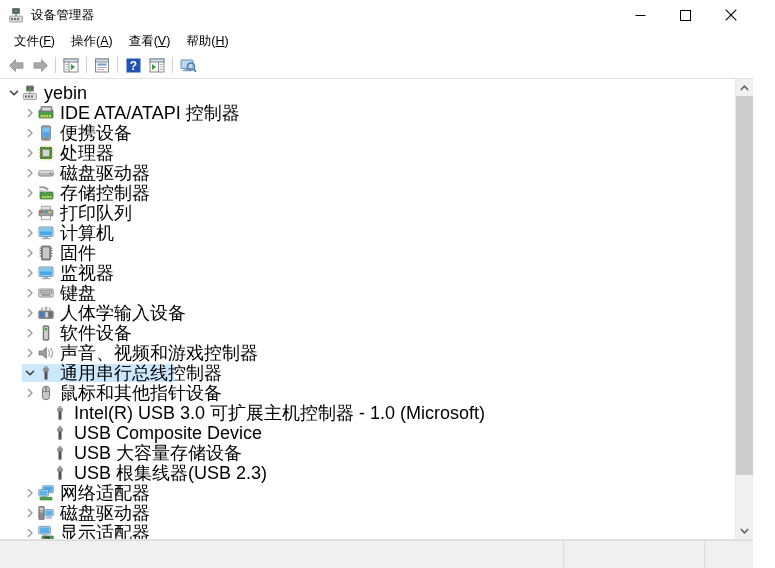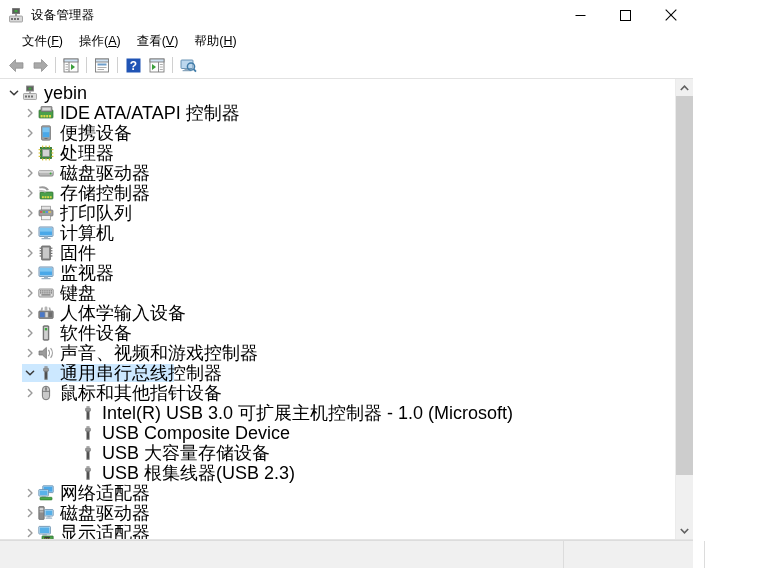--- a/index.html
+++ b/index.html
@@ -10,21 +10,21 @@
   body {
     width: 775px;
     height: 568px;
     font-family: "Liberation Sans", "DejaVu Sans", sans-serif;
     font-size: 12px;
     color: #000000;
     overflow: hidden;
     position: relative;
   }
   #app {
-    width: 693px;
+    width: 753px;
     height: 568px;
     display: flex;
     flex-direction: column;
     background: #ffffff;
     position: relative;
   }
 
   
   .titlebar {
     height: 30px;
@@ -63,21 +63,21 @@
     background: transparent;
   }
   .win-btn svg { display: block; }
 
   
   .menubar {
     height: 22px;
     flex: 0 0 22px;
     display: flex;
     align-items: center;
-    padding-left: 14px;
+    padding-left: 6px;
     background: #ffffff;
   }
   .menu-item {
     padding: 2px 8px;
     font-size: 12.5px;
     color: #000000;
     white-space: nowrap;
   }
   .menu-item u { text-decoration: underline; }
 
@@ -156,21 +156,21 @@
     left: 0;
     top: 1px;
     height: 18px;
     background: #cce8ff;
   }
   .row .lbl-wrap { position: relative; z-index: 2; display: flex; align-items: center; }
 
   
   .lvl0 { padding-left: 6px; }
   .lvl1 { padding-left: 22px; }
-  .lvl2 { padding-left: 64px; }
+  .lvl2 { padding-left: 36px; }
 
   
   .vscroll {
     width: 17px;
     flex: 0 0 17px;
     background: #f0f0f0;
     border-left: 1px solid #ebebeb;
     display: flex;
     flex-direction: column;
     position: relative;

